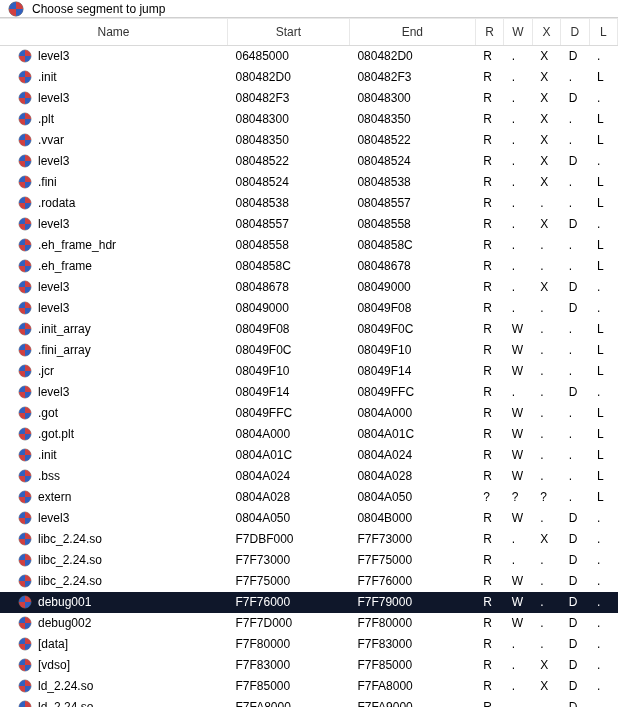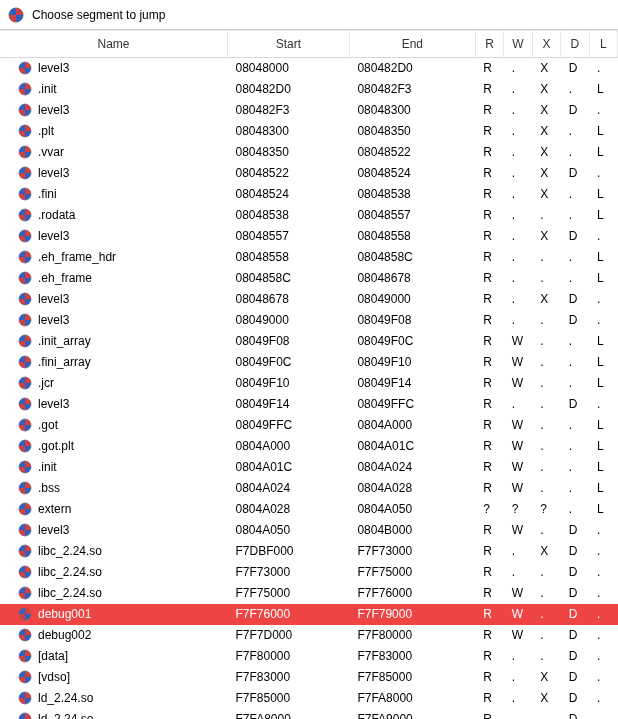--- a/index.html
+++ b/index.html
@@ -1,24 +1,24 @@
 <!DOCTYPE html>
 <html><head>
   <meta charset="utf-8">
   <style>
     * { box-sizing: border-box; margin: 0; padding: 0; }
     body { font-family: 'Segoe UI', Tahoma, Arial, sans-serif; font-size: 12px; background: #fff; color: #000; width: 618px; height: 719px; overflow: hidden; }
-    .titlebar { height: 30px; background: #fff; border-bottom: 1px solid #d0d0d0; display: flex; align-items: center; padding: 0 8px; gap: 8px; }
+    .titlebar { height: 18px; background: #fff; border-bottom: 1px solid #d0d0d0; display: flex; align-items: center; padding: 0 8px; gap: 8px; }
     .titlebar-icon { width: 16px; height: 16px; display: inline-flex; align-items: center; justify-content: center; }
     .titlebar-title { font-size: 12px; color: #000; }
     .table-wrap { height: calc(100% - 30px); overflow: auto; border-top: 1px solid #e8e8e8; }
     table { border-collapse: collapse; width: 100%; table-layout: fixed; }
     thead th { text-align: center; font-weight: 400; color: #333; padding: 6px 8px 6px 8px; border-bottom: 1px solid #d9d9d9; border-right: 1px solid #e8e8e8; background: #fff; position: sticky; top: 0; user-select: none; }
     tbody td { padding: 2px 8px 2px 8px; white-space: nowrap; overflow: hidden; text-overflow: clip; height: 21px; }
-    tbody tr.selected { background: #ef4444; color: #fff; }
+    tbody tr.selected { background: #0f172a; color: #fff; }
     .name-cell { display: flex; align-items: center; gap: 6px; padding-left: 10px; }
     .seg-icon { width: 14px; height: 14px; display: inline-flex; align-items: center; justify-content: center; flex-shrink: 0; }
     .col-name  { width: 224px; }
     .col-start { width: 120px; }
     .col-end   { width: 124px; }
     .col-r, .col-w, .col-x, .col-d, .col-l { width: 28px; text-align: left; }
     .flag { display:inline-block; width: 100%; }
   </style>
 </head>
 <body>
@@ -69,21 +69,21 @@
   <circle cx="7" cy="7" r="6" fill="none" stroke="#707070" stroke-width="0.8"></circle>
   <path d="M7 1 A6 6 0 0 1 13 7 L7 7 Z" fill="#d04040"></path>
   <path d="M13 7 A6 6 0 0 1 7 13 L7 7 Z" fill="#3060c0"></path>
   <path d="M7 13 A6 6 0 0 1 1 7 L7 7 Z" fill="#d04040"></path>
   <path d="M1 7 A6 6 0 0 1 7 1 L7 7 Z" fill="#3060c0"></path>
 </svg>
               </span>
               <span>level3</span>
             </div>
           </td>
-          <td><span class="flag">08048000</span></td>
+          <td><span class="flag">06485000</span></td>
           <td><span class="flag">080482D0</span></td>
           <td><span class="flag">R</span></td>
           <td><span class="flag">.</span></td>
           <td><span class="flag">X</span></td>
           <td><span class="flag">D</span></td>
           <td><span class="flag">.</span></td>
         </tr>
         <tr>
           <td>
             <div class="name-cell">

